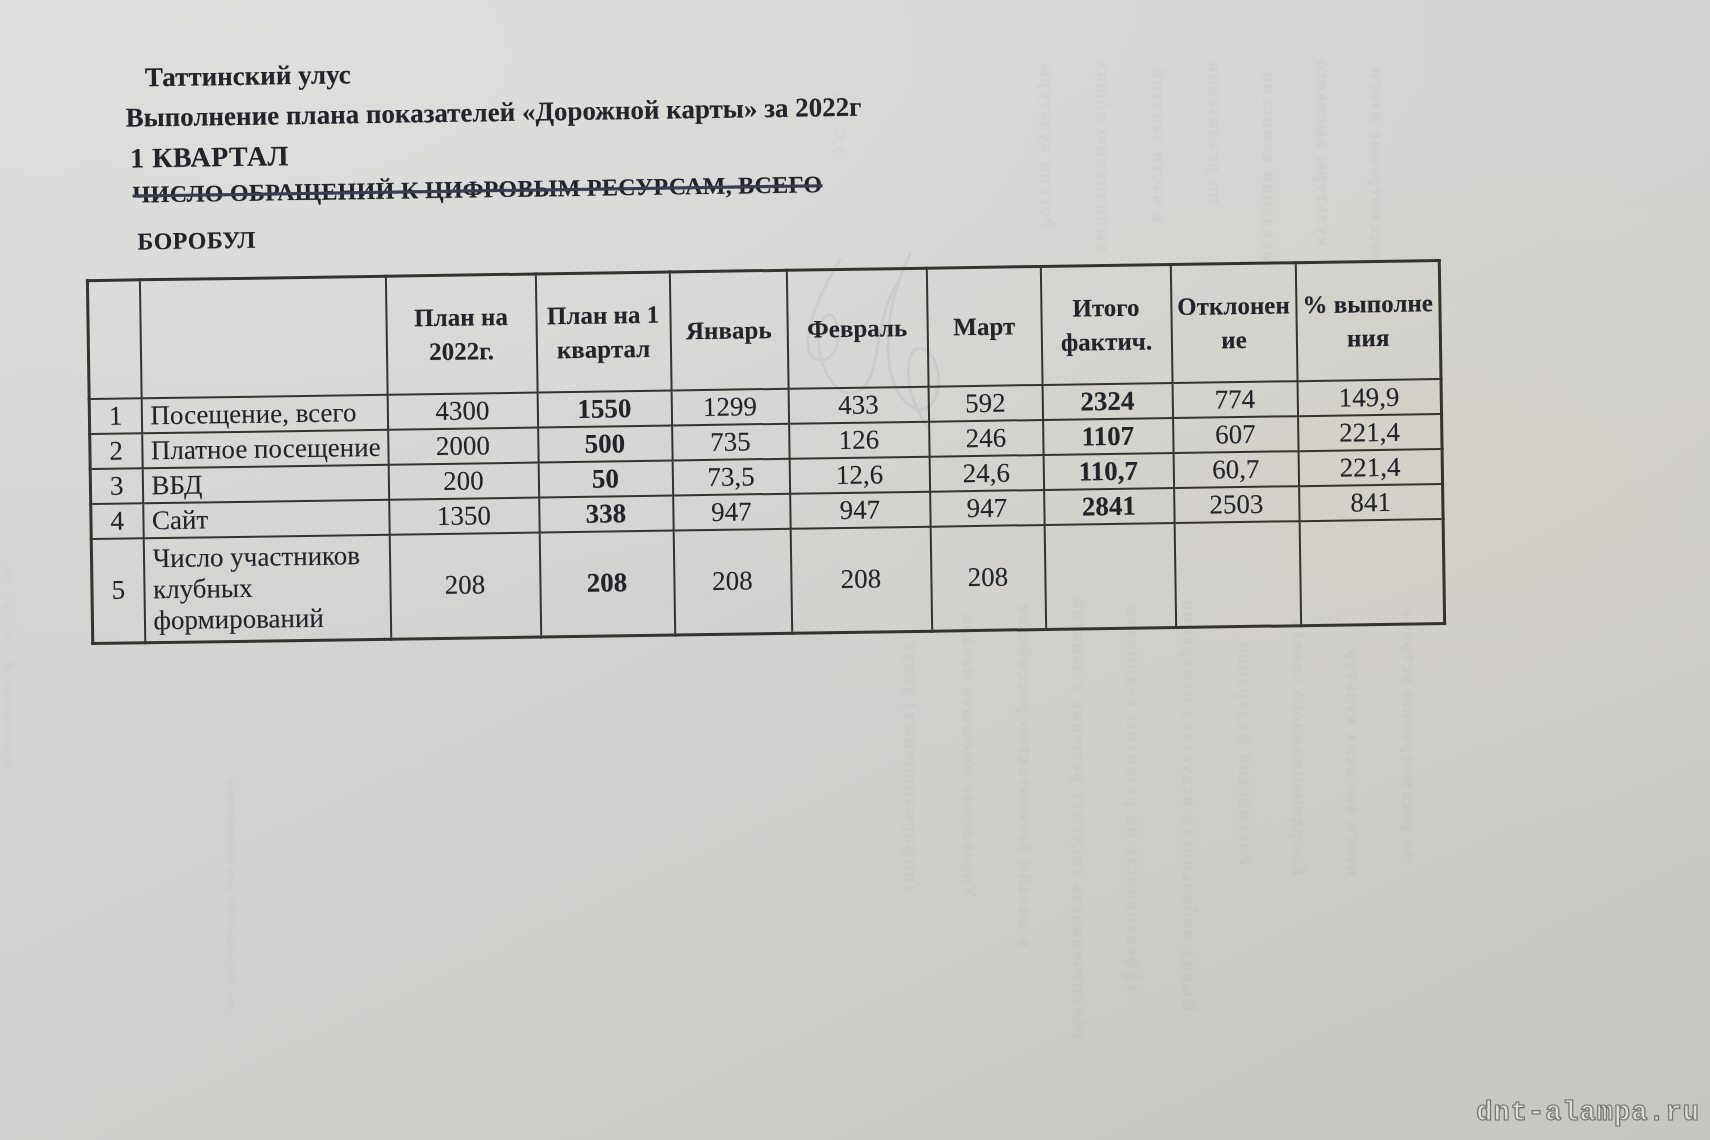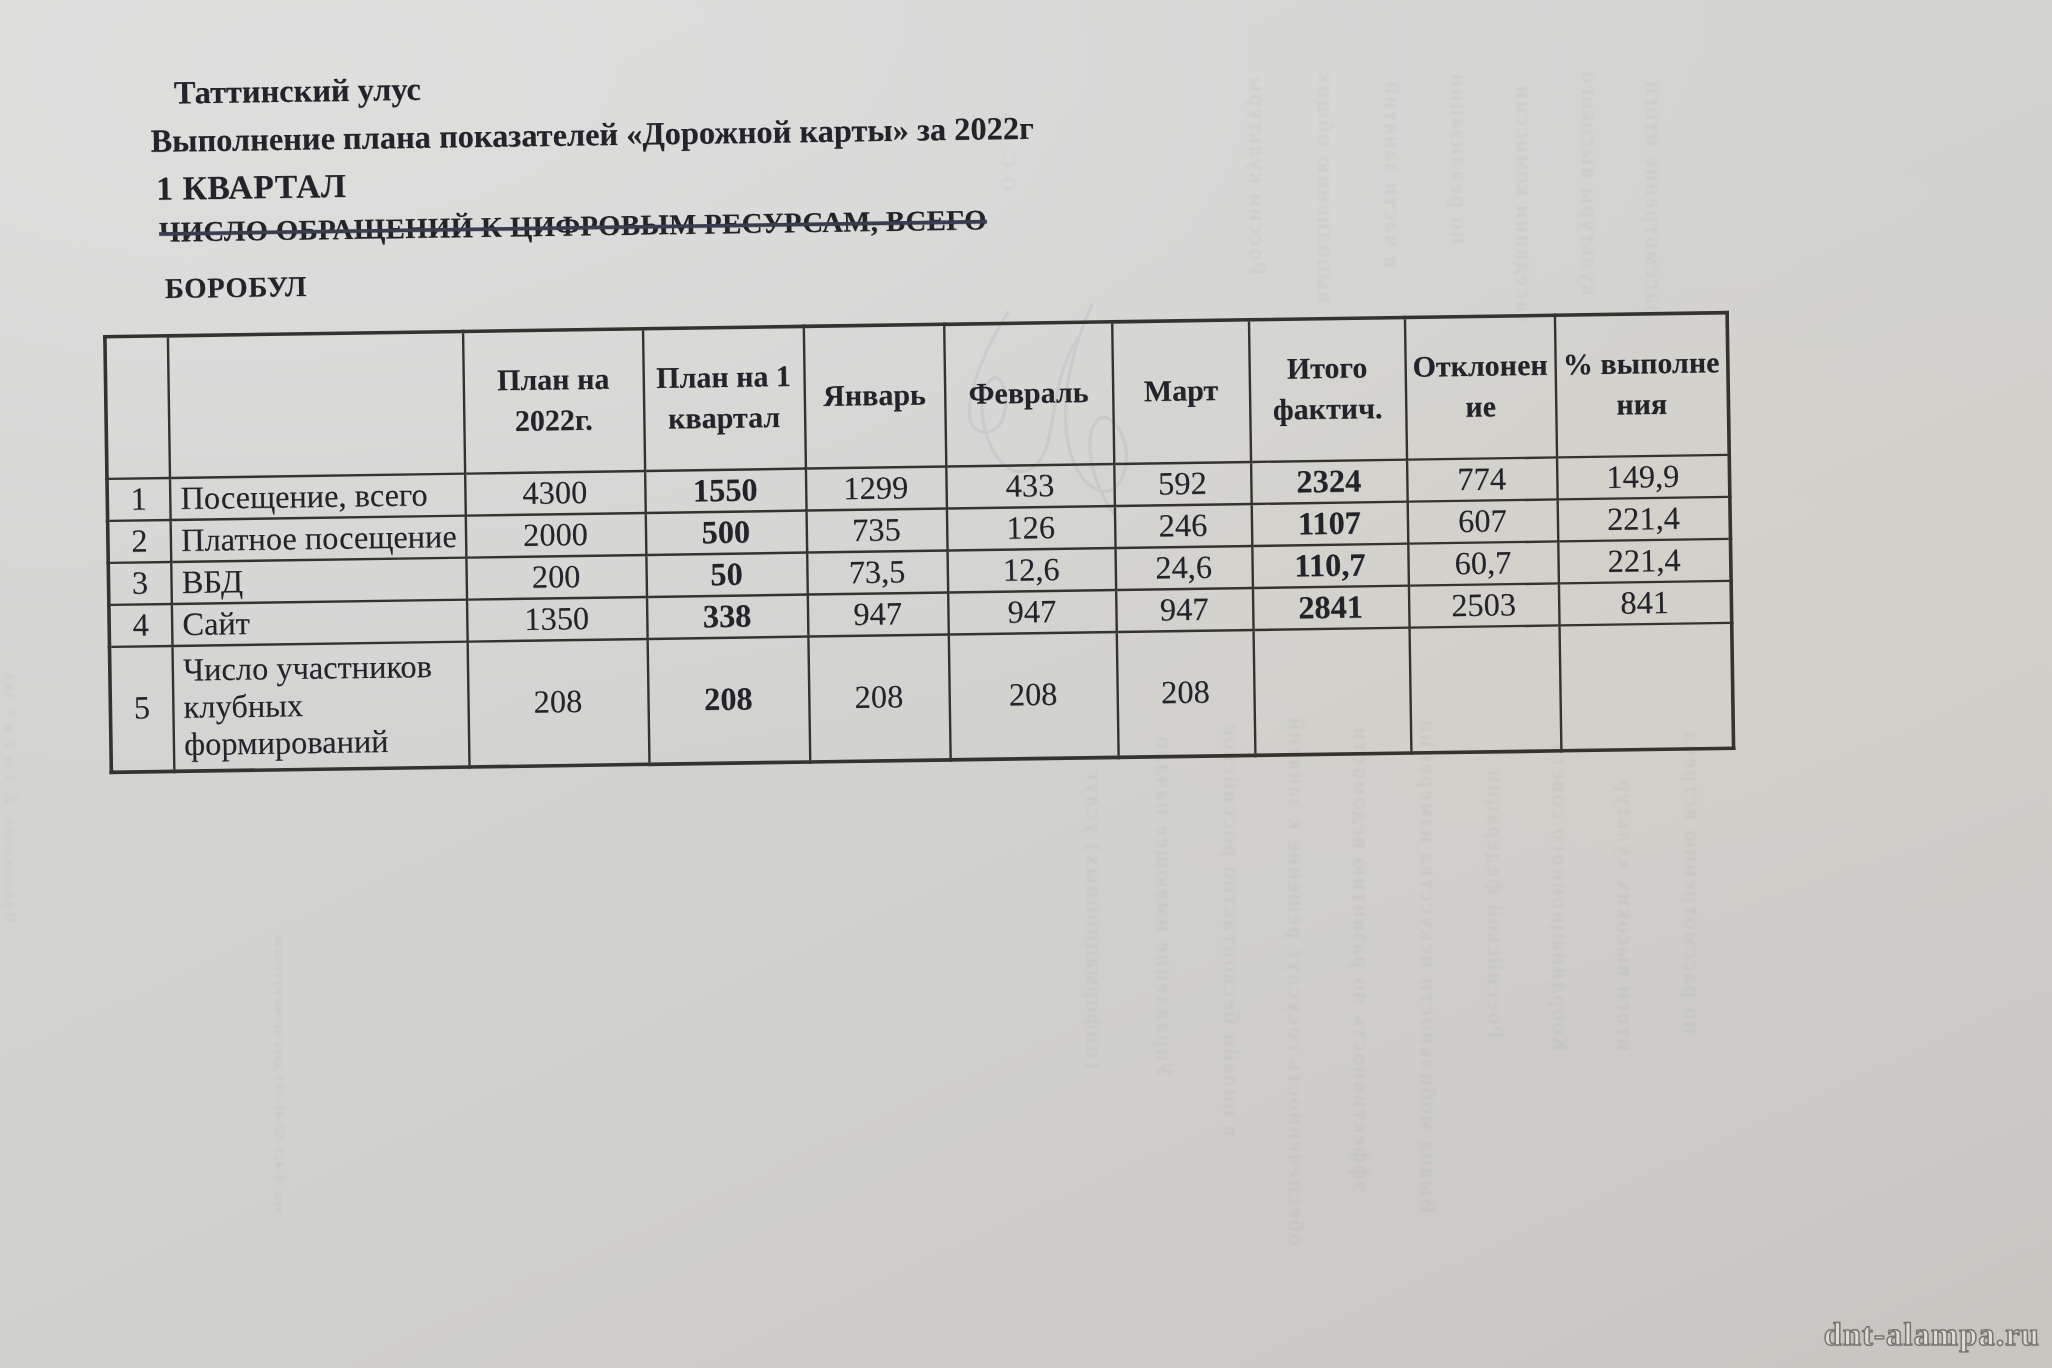--- a/index.html
+++ b/index.html
@@ -69,21 +69,21 @@
   }
   thead th.w{word-break:normal;}
   tbody td{font-size:27px;text-align:center;vertical-align:middle;padding:0 4px;line-height:1.15;}
   tbody tr.r{height:35px;}
   tbody tr.tall{height:104px;}
   td.name{text-align:left;padding-left:8px;}
   tbody td:nth-child(4),tbody td:nth-child(8){font-weight:bold;}
   
   .watermark{
     position:absolute;right:10px;bottom:12px;
-    font-family:Liberation Serif, serif;
+    font-family:Liberation Mono, monospace;
     font-weight:bold;font-size:27px;letter-spacing:1px;
     color:#e0ded9;-webkit-text-stroke:1.2px #72716c;
     text-shadow:0 0 2px rgba(90,90,88,.3);opacity:.95;
   }
 </style>
 </head>
 <body>
 
 <div class="paper">
 

